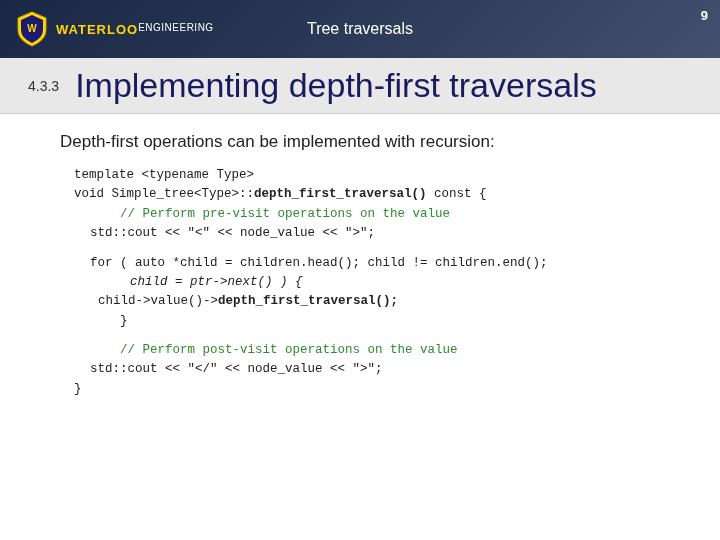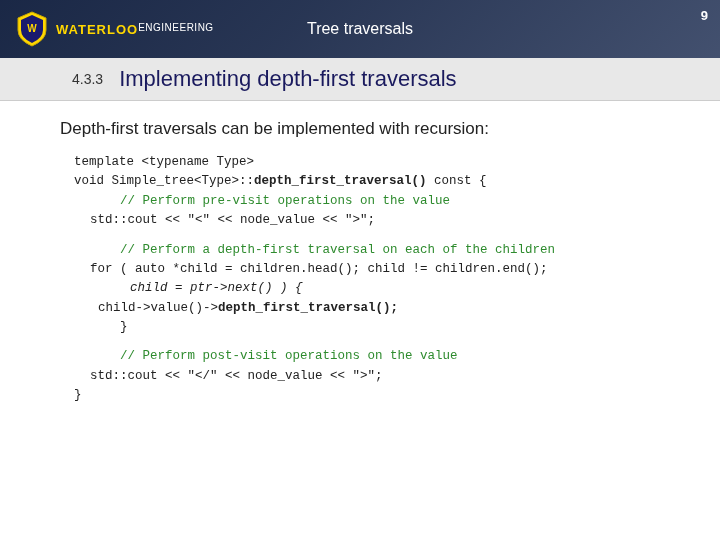--- a/index.html
+++ b/index.html
@@ -76,35 +76,35 @@
       right: 12px;
       top: 8px;
       z-index: 2;
       color: #ffffff;
       font-size: 13px;
       font-weight: bold;
     }
 
     .section-bar {
       background: #e8e8e8;
-      padding: 8px 16px 8px 72px;
+      padding: 8px 16px 8px 28px;
       display: flex;
       align-items: center;
       gap: 16px;
       border-bottom: 1px solid #ccc;
     }
 
     .section-number {
       font-size: 14px;
       color: #333;
       font-weight: normal;
     }
 
     .section-title {
-      font-size: 22px;
+      font-size: 34px;
       color: #1a1a5e;
       font-weight: normal;
     }
 
     .content {
       padding: 18px 40px 10px 60px;
     }
 
     .subtitle {
       font-size: 17px;
@@ -161,29 +161,28 @@
   <span class="header-title">Tree traversals</span>
   <span class="slide-number">9</span>
 </div>
 
 <div class="section-bar">
   <span class="section-number">4.3.3</span>
   <span class="section-title">Implementing depth-first traversals</span>
 </div>
 
 <div class="content">
-  <p class="subtitle">Depth-first traversals can be implemented with recursion:</p>
+  <p class="subtitle">Depth-first operations can be implemented with recursion:</p>
 
   <div class="code-block">
     <span class="code-line code-indent-0">template &lt;typename Type&gt;</span>
     <span class="code-line code-indent-0"><span>void Simple_tree&lt;Type&gt;::<span class="bold">depth_first_traversal()</span> const {</span></span>
     <span class="code-line code-indent-1 comment-green">    // Perform pre-visit operations on the value</span>
     <span class="code-line code-indent-1">std::cout &lt;&lt; "&lt;" &lt;&lt; node_value &lt;&lt; "&gt;";</span>
     <div class="spacer"></div>
-    <span class="code-line code-indent-1 comment-green">    // Perform a depth-first traversal on each of the children</span>
     <span class="code-line code-indent-1">for ( auto *child = children.head(); child != children.end();</span>
     <span class="code-line code-indent-3">child = ptr-&gt;next() ) {</span>
     <span class="code-line code-indent-2">child-&gt;value()-&gt;<span class="bold">depth_first_traversal();</span></span>
     <span class="code-line code-indent-1">    }</span>
     <div class="spacer"></div>
     <span class="code-line code-indent-1 comment-green">    // Perform post-visit operations on the value</span>
     <span class="code-line code-indent-1">std::cout &lt;&lt; "&lt;/" &lt;&lt; node_value &lt;&lt; "&gt;";</span>
     <span class="code-line code-indent-0">}</span>
   </div>
 </div>

